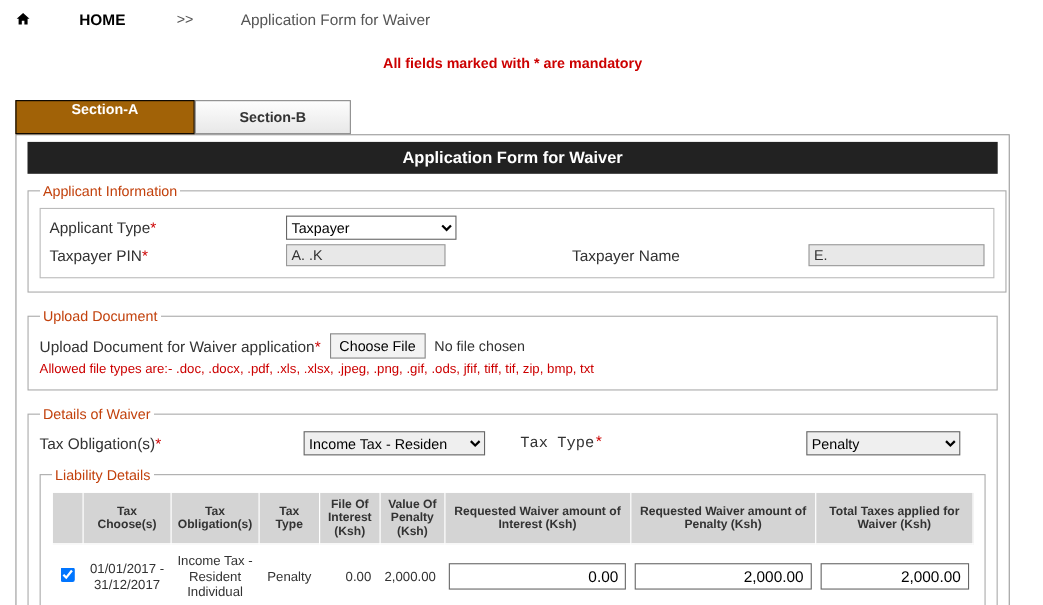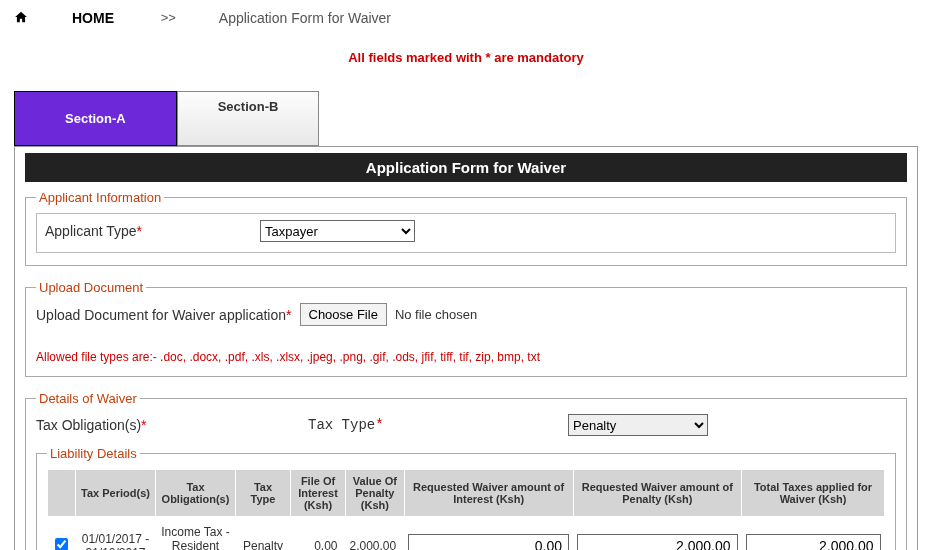--- a/index.html
+++ b/index.html
@@ -7,36 +7,36 @@
     .viewport { width: 932px; height: 550px; overflow-y: scroll; border: none; position: relative; }
     .page { padding: 10px 14px 40px 14px; }
     .breadcrumb { display: flex; align-items: flex-start; margin-bottom: 24px; gap: 41px; }
     .home-icon { width: 14px; height: 14px; margin-right: 3px; }
     .home-text { font-weight: bold; font-size: 14px; text-transform: uppercase; color: #000; }
     .breadcrumb-sep { margin: 0 2px; color: #555; }
     .breadcrumb-current { color: #555; font-size: 14px; }
     .mandatory-note { color: #cc0000; font-size: 13px; margin-bottom: 26px; font-weight: bold; text-align: center; }
     .tabs { display: flex; }
     .tab { padding: 7px 40px; border: 1px solid #888; background: linear-gradient(#fdfdfd, #e8e8e8); color: #333; font-size: 13px; cursor: pointer; font-weight: bold; }
-    .tab.active { background: #6d28d9; color: #fff; border-color: #000; padding: 19px 50px; }
+    .tab.active { background: #a16207; color: #fff; border-color: #000; padding: 0 50px; }
     .form-wrap { border: 1px solid #999; padding: 0 10px 10px 10px; }
     .form-title { background: #222; color: #fff; text-align: center; padding: 6px; font-weight: bold; font-size: 15px; margin: 6px 0 8px 0; }
     fieldset { border: 1px solid #aaa; padding: 8px 10px 12px 10px; margin-bottom: 14px; }
     legend { color: #c2410c; font-size: 13px; padding: 0 3px; }
     .fieldset-inner { border: 1px solid #bbb; padding: 6px 8px; }
     .form-row { display: flex; align-items: center; margin-bottom: 4px; }
     .label-cell { flex: 0 0 215px; color: #333; font-size: 14px; }
     .req { color: #cc0000; }
     .select-cell { flex: 0 0 210px; }
     .name-label-cell { flex: 0 0 265px; padding-left: 50px; font-size: 14px; }
     .name-value-cell { flex: 1; }
     select.wide { width: 155px; border: 1px solid #666; height: 22px; font-size: 13px; background: #fff; }
     .readonly-input { width: 145px; height: 20px; border: 1px solid #999; background: #e8e8e8; padding: 1px 4px; font-size: 13px; display: inline-block; }
     .readonly-input.long { width: 160px; }
-    .upload-row { display: flex; align-items: center; gap: 8px; margin-bottom: 24px; font-size: 14px; }
+    .upload-row { display: flex; align-items: center; gap: 8px; margin-bottom: 2px; font-size: 14px; }
     .file-btn { padding: 3px 8px; border: 1px solid #888; background: #f3f3f3; cursor: pointer; font-size: 13px; }
     .file-status { color: #333; font-size: 13px; }
     .file-types { color: #cc0000; font-size: 12px; }
     .details-row { display: flex; align-items: center; }
     .details-row .label-cell { flex: 0 0 240px; font-size: 14px; }
     .details-row select { width: 165px; border: 1px solid #666; height: 22px; font-size: 13px; }
     .details-row .spacer { flex: 0 0 32px; }
     .details-row .tt-label { flex: 0 0 260px; font-size: 14px; font-family: Liberation Mono, monospace; }
     .liability-table { width: 100%; border-collapse: collapse; }
     .liability-table th { background: #d4d4d4; border: 1px solid #fff; padding: 5px 4px; font-size: 11px; text-align: center; font-weight: bold; color: #333; }
@@ -73,53 +73,68 @@
         <legend>Applicant Information</legend>
         <div class="fieldset-inner">
           <div class="form-row">
             <div class="label-cell"><span>Applicant Type</span><span class="req">*</span></div>
             <div class="select-cell">
               <select class="wide">
                 <option>Taxpayer</option>
               </select>
             </div>
           </div>
+          <div class="form-row">
+            <div class="label-cell"><span>Taxpayer PIN</span><span class="req">*</span></div>
+            <div class="select-cell">
+              <span class="readonly-input">A.            .K</span>
+            </div>
+            <div class="name-label-cell">Taxpayer Name</div>
+            <div class="name-value-cell">
+              <span class="readonly-input long">E.</span>
+            </div>
+          </div>
         </div>
       </fieldset>
 
       <fieldset>
         <legend>Upload Document</legend>
         <div class="upload-row">
           <span><span>Upload Document for Waiver application</span><span class="req">*</span></span>
           <button class="file-btn">Choose File</button>
           <span class="file-status">No file chosen</span>
         </div>
         <div class="file-types">Allowed file types are:- .doc, .docx, .pdf, .xls, .xlsx, .jpeg, .png, .gif, .ods, jfif, tiff, tif, zip, bmp, txt</div>
       </fieldset>
 
       <fieldset>
         <legend>Details of Waiver</legend>
         <div class="details-row" style="margin-bottom:10px;">
           <div class="label-cell"><span>Tax Obligation(s)</span><span class="req">*</span></div>
+          <div>
+            <select>
+              <option>Income Tax - Residen</option>
+            </select>
+          </div>
           <div class="spacer"></div>
           <div class="tt-label"><span>Tax Type</span><span class="req">*</span></div>
           <div>
             <select style="width:140px;">
               <option>Penalty</option>
             </select>
           </div>
         </div>
 
         <fieldset>
           <legend>Liability Details</legend>
           <table class="liability-table">
             <thead>
               <tr>
                 <th style="width:28px;"></th>
-                <th style="width:80px;">Tax Period(s)</th>
+                <th style="width:80px;">Tax Choose(s)</th>
                 <th style="width:80px;">Tax Obligation(s)</th>
                 <th style="width:55px;">Tax Type</th>
                 <th style="width:55px;">File Of Interest (Ksh)</th>
                 <th style="width:55px;">Value Of Penalty (Ksh)</th>
                 <th>Requested Waiver amount of Interest (Ksh)</th>
                 <th>Requested Waiver amount of Penalty (Ksh)</th>
                 <th>Total Taxes applied for Waiver (Ksh)</th>
               </tr>
             </thead>
             <tbody>

